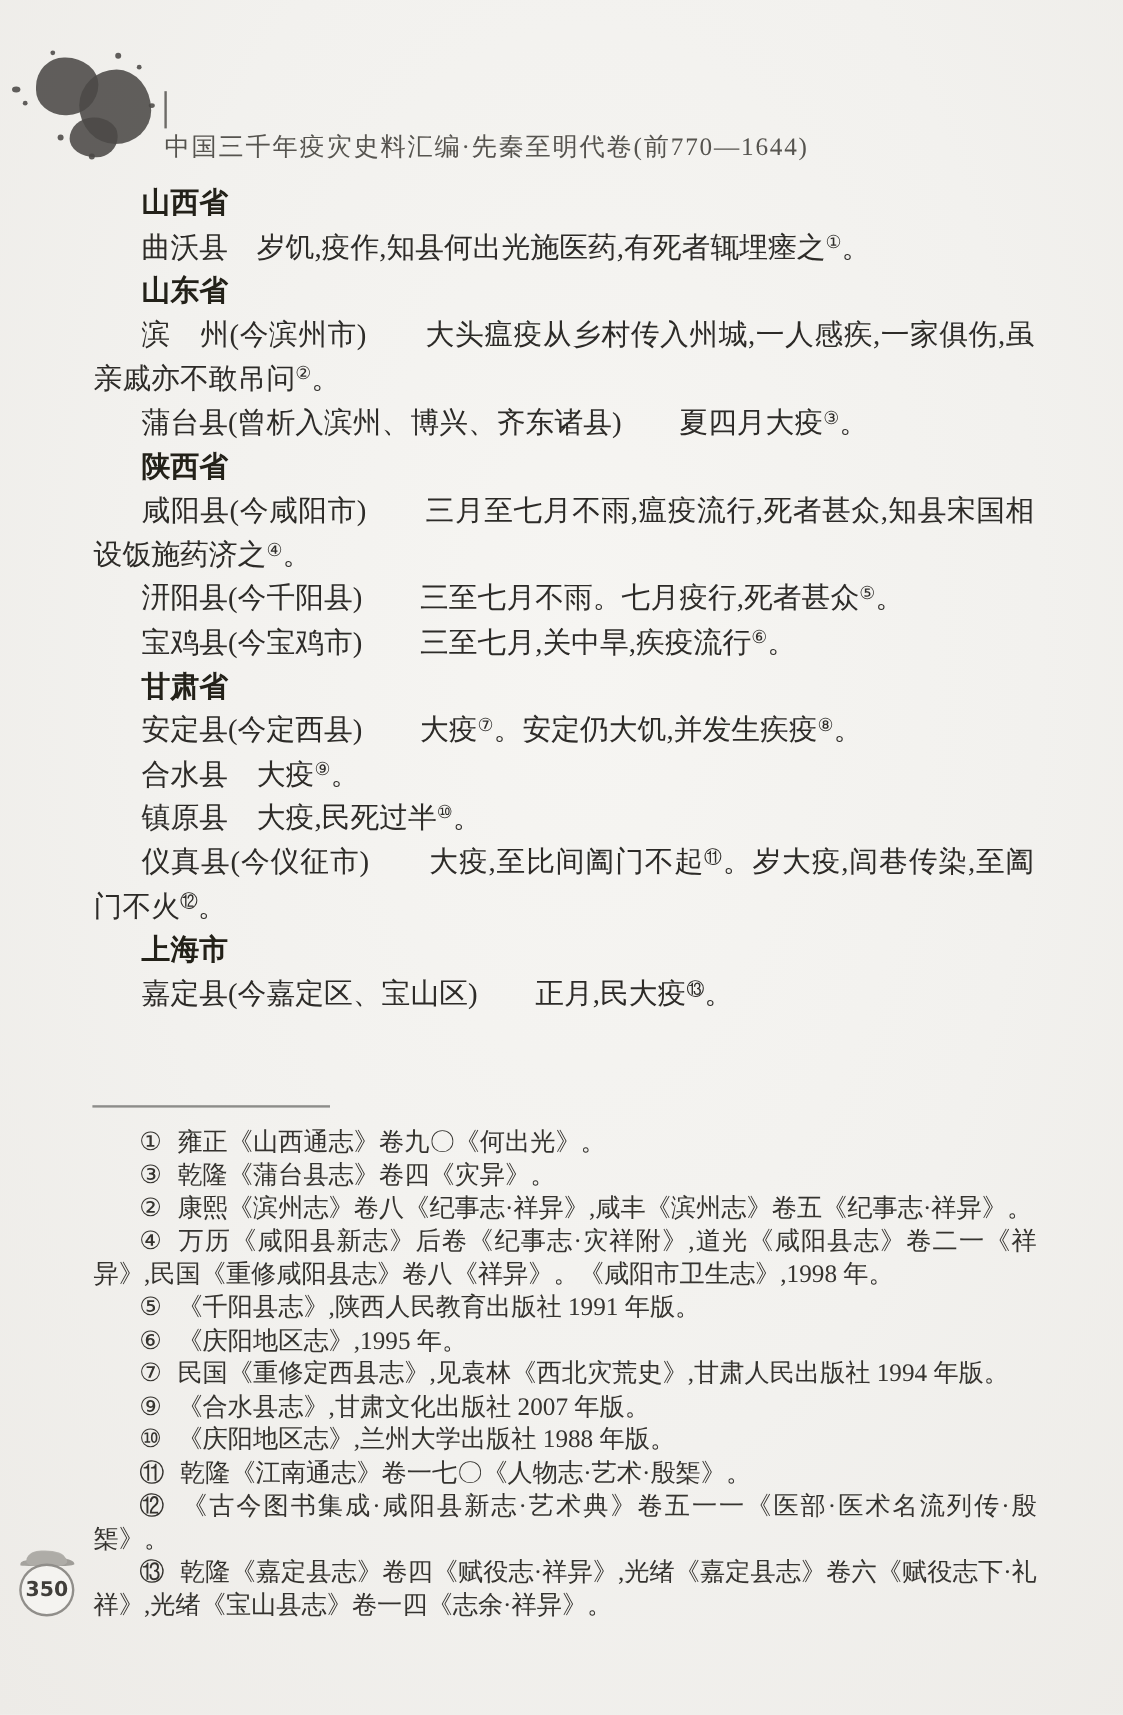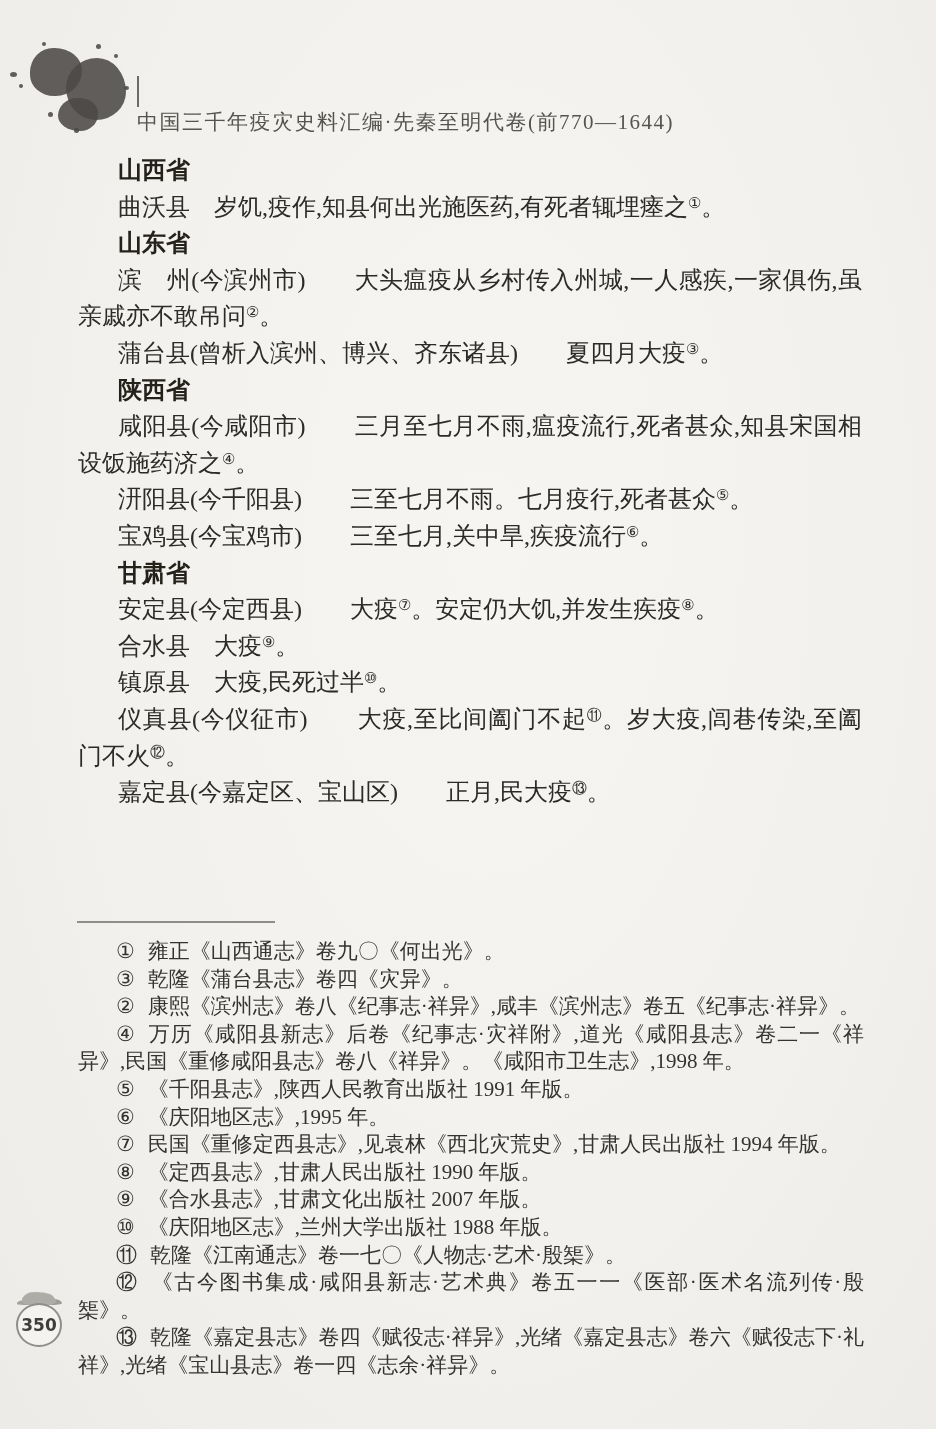--- a/index.html
+++ b/index.html
@@ -117,20 +117,21 @@
 
       <p class="block para"><span>安定县(今定西县)　　大疫<sup>⑦</sup>。安定仍大饥,并发生疾疫<sup>⑧</sup>。</span></p>
 
       <p class="block para"><span>合水县　大疫<sup>⑨</sup>。</span></p>
 
       <p class="block para"><span>镇原县　大疫,民死过半<sup>⑩</sup>。</span></p>
 
 
       <p class="block para"><span>仪真县(今仪征市)　　大疫,至比间阖门不起<sup>⑪</sup>。岁大疫,闾巷传染,至阖门不火<sup>⑫</sup>。</span></p>
 
+      <p class="block heading"><span>上海市</span></p>
 
       <p class="block para"><span>嘉定县(今嘉定区、宝山区)　　正月,民大疫<sup>⑬</sup>。</span></p>
 
   </main>
 
   <div class="fn-sep"></div>
 
   <section class="footnotes">
 
       <p class="footnote"><span class="fn-num">①</span><span class="fn-text">雍正《山西通志》卷九〇《何出光》。</span></p>
@@ -140,21 +141,20 @@
       <p class="footnote"><span class="fn-num">②</span><span class="fn-text">康熙《滨州志》卷八《纪事志·祥异》,咸丰《滨州志》卷五《纪事志·祥异》。</span></p>
 
       <p class="footnote"><span class="fn-num">④</span><span class="fn-text">万历《咸阳县新志》后卷《纪事志·灾祥附》,道光《咸阳县志》卷二一《祥异》,民国《重修咸阳县志》卷八《祥异》。《咸阳市卫生志》,1998 年。</span></p>
 
       <p class="footnote"><span class="fn-num">⑤</span><span class="fn-text">《千阳县志》,陕西人民教育出版社 1991 年版。</span></p>
 
       <p class="footnote"><span class="fn-num">⑥</span><span class="fn-text">《庆阳地区志》,1995 年。</span></p>
 
       <p class="footnote"><span class="fn-num">⑦</span><span class="fn-text">民国《重修定西县志》,见袁林《西北灾荒史》,甘肃人民出版社 1994 年版。</span></p>
 
-      <p class="footnote"><span class="fn-num">⑧</span><span class="fn-text">《定西县志》,甘肃人民出版社 1990 年版。</span></p>
 
       <p class="footnote"><span class="fn-num">⑨</span><span class="fn-text">《合水县志》,甘肃文化出版社 2007 年版。</span></p>
 
       <p class="footnote"><span class="fn-num">⑩</span><span class="fn-text">《庆阳地区志》,兰州大学出版社 1988 年版。</span></p>
 
       <p class="footnote"><span class="fn-num">⑪</span><span class="fn-text">乾隆《江南通志》卷一七〇《人物志·艺术·殷榘》。</span></p>
 
       <p class="footnote"><span class="fn-num">⑫</span><span class="fn-text">《古今图书集成·咸阳县新志·艺术典》卷五一一《医部·医术名流列传·殷榘》。</span></p>
 
       <p class="footnote"><span class="fn-num">⑬</span><span class="fn-text">乾隆《嘉定县志》卷四《赋役志·祥异》,光绪《嘉定县志》卷六《赋役志下·礼祥》,光绪《宝山县志》卷一四《志余·祥异》。</span></p>

